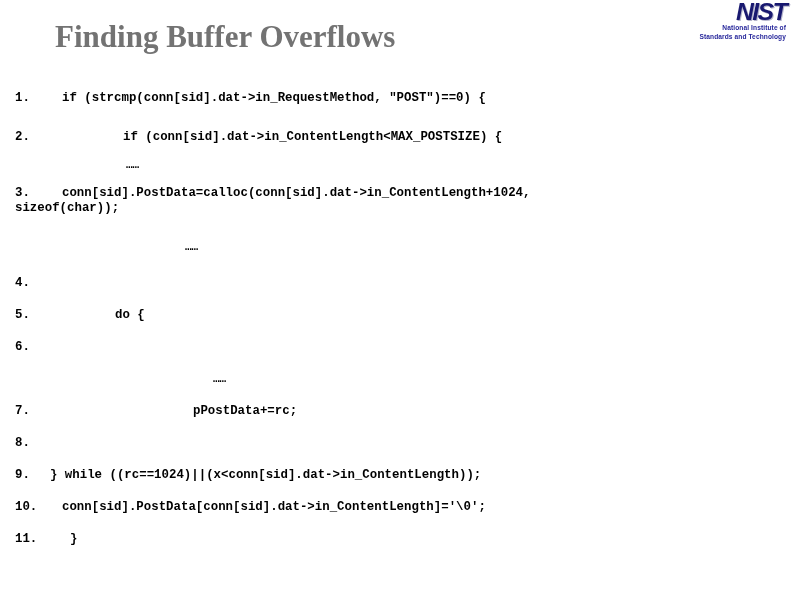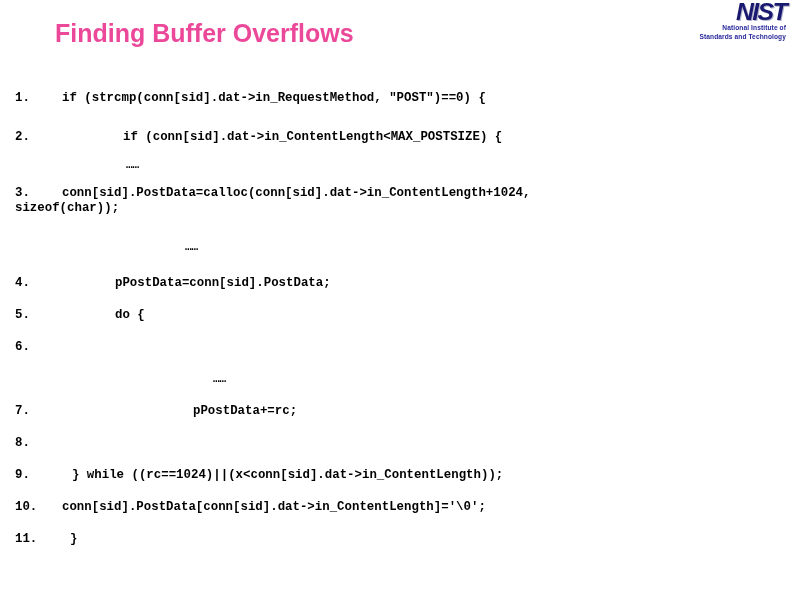--- a/index.html
+++ b/index.html
@@ -15,24 +15,24 @@
     overflow: hidden;
     font-family: "Liberation Sans", sans-serif;
     -webkit-font-smoothing: none;
   }
 
   
   .slide-title {
     position: absolute;
     left: 55px;
     top: 19px;
-    font-family: Liberation Sans, sans-serif;
-    font-size: 25px;
+    font-family: Liberation Serif, serif;
+    font-size: 31px;
     font-weight: bold;
-    color: #ec4899;
+    color: #737373;
     letter-spacing: 0px;
     white-space: nowrap;
   }
 
   
   .nist-logo {
     position: absolute;
     right: 6px;
     top: 0px;
     width: 128px;
@@ -111,24 +111,24 @@
   <div class="nist-tagline">
     <div>National Institute of</div>
     <div>Standards and Technology</div>
   </div>
 </div>
 
 <div class="code-area" id="code-area">
     <div class="code-row" style="position: absolute; left: 0px; top: 3px; width: 794px;"><span class="lineno">1.</span><span class="codetext" style="margin-left: 62px;">if (strcmp(conn[sid].dat-&gt;in_RequestMethod, "POST")==0) {</span></div>
     <div class="code-row" style="position: absolute; left: 0px; top: 42px; width: 794px;"><span class="lineno">2.</span><span class="codetext" style="margin-left: 123px;">if (conn[sid].dat-&gt;in_ContentLength&lt;MAX_POSTSIZE) {</span></div>
     <div class="code-row" style="position: absolute; left: 0px; top: 98px; width: 794px;"><span class="lineno">3.</span><span class="codetext" style="margin-left: 62px;">conn[sid].PostData=calloc(conn[sid].dat-&gt;in_ContentLength+1024,</span><span class="cont">sizeof(char));</span></div>
-    <div class="code-row" style="position: absolute; left: 0px; top: 188px; width: 794px;"><span class="lineno">4.</span><span class="codetext" style="margin-left: 115px;">pPostData=conn[sid].PostData;</span></div>
+    <div class="code-row" style="position: absolute; left: 0px; top: 188px; width: 794px;"><span class="lineno">4.</span></div>
     <div class="code-row" style="position: absolute; left: 0px; top: 220px; width: 794px;"><span class="lineno">5.</span><span class="codetext" style="margin-left: 115px;">do {</span></div>
     <div class="code-row" style="position: absolute; left: 0px; top: 252px; width: 794px;"><span class="lineno">6.</span></div>
     <div class="code-row" style="position: absolute; left: 0px; top: 316px; width: 794px;"><span class="lineno">7.</span><span class="codetext" style="margin-left: 193px;">pPostData+=rc;</span></div>
     <div class="code-row" style="position: absolute; left: 0px; top: 348px; width: 794px;"><span class="lineno">8.</span></div>
-    <div class="code-row" style="position: absolute; left: 0px; top: 380px; width: 794px;"><span class="lineno">9.</span><span class="codetext" style="margin-left: 72px;">} while ((rc==1024)||(x&lt;conn[sid].dat-&gt;in_ContentLength));</span></div>
+    <div class="code-row" style="position: absolute; left: 0px; top: 380px; width: 794px;"><span class="lineno">9.</span><span class="codetext" style="margin-left: 50px;">} while ((rc==1024)||(x&lt;conn[sid].dat-&gt;in_ContentLength));</span></div>
     <div class="code-row" style="position: absolute; left: 0px; top: 412px; width: 698px;"><span class="lineno">10.</span><span class="codetext" style="margin-left: 62px;">conn[sid].PostData[conn[sid].dat-&gt;in_ContentLength]='\0';</span></div>
     <div class="code-row" style="position: absolute; left: 0px; top: 444px; width: 794px;"><span class="lineno">11.</span><span class="codetext" style="margin-left: 70px;">}</span></div>
     <div class="ellipsis-row" style="position: absolute; left: 0px; top: 70px; width: 794px;"><span style="margin-left: 126px; font-size: 11px;">……</span></div>
     <div class="ellipsis-row" style="position: absolute; left: 0px; top: 152px; width: 794px;"><span style="margin-left: 185px; font-size: 11px;">……</span></div>
     <div class="ellipsis-row" style="position: absolute; left: 0px; top: 284px; width: 794px;"><span style="margin-left: 213px; font-size: 11px;">……</span></div>
   </div>
 
 </body></html>

